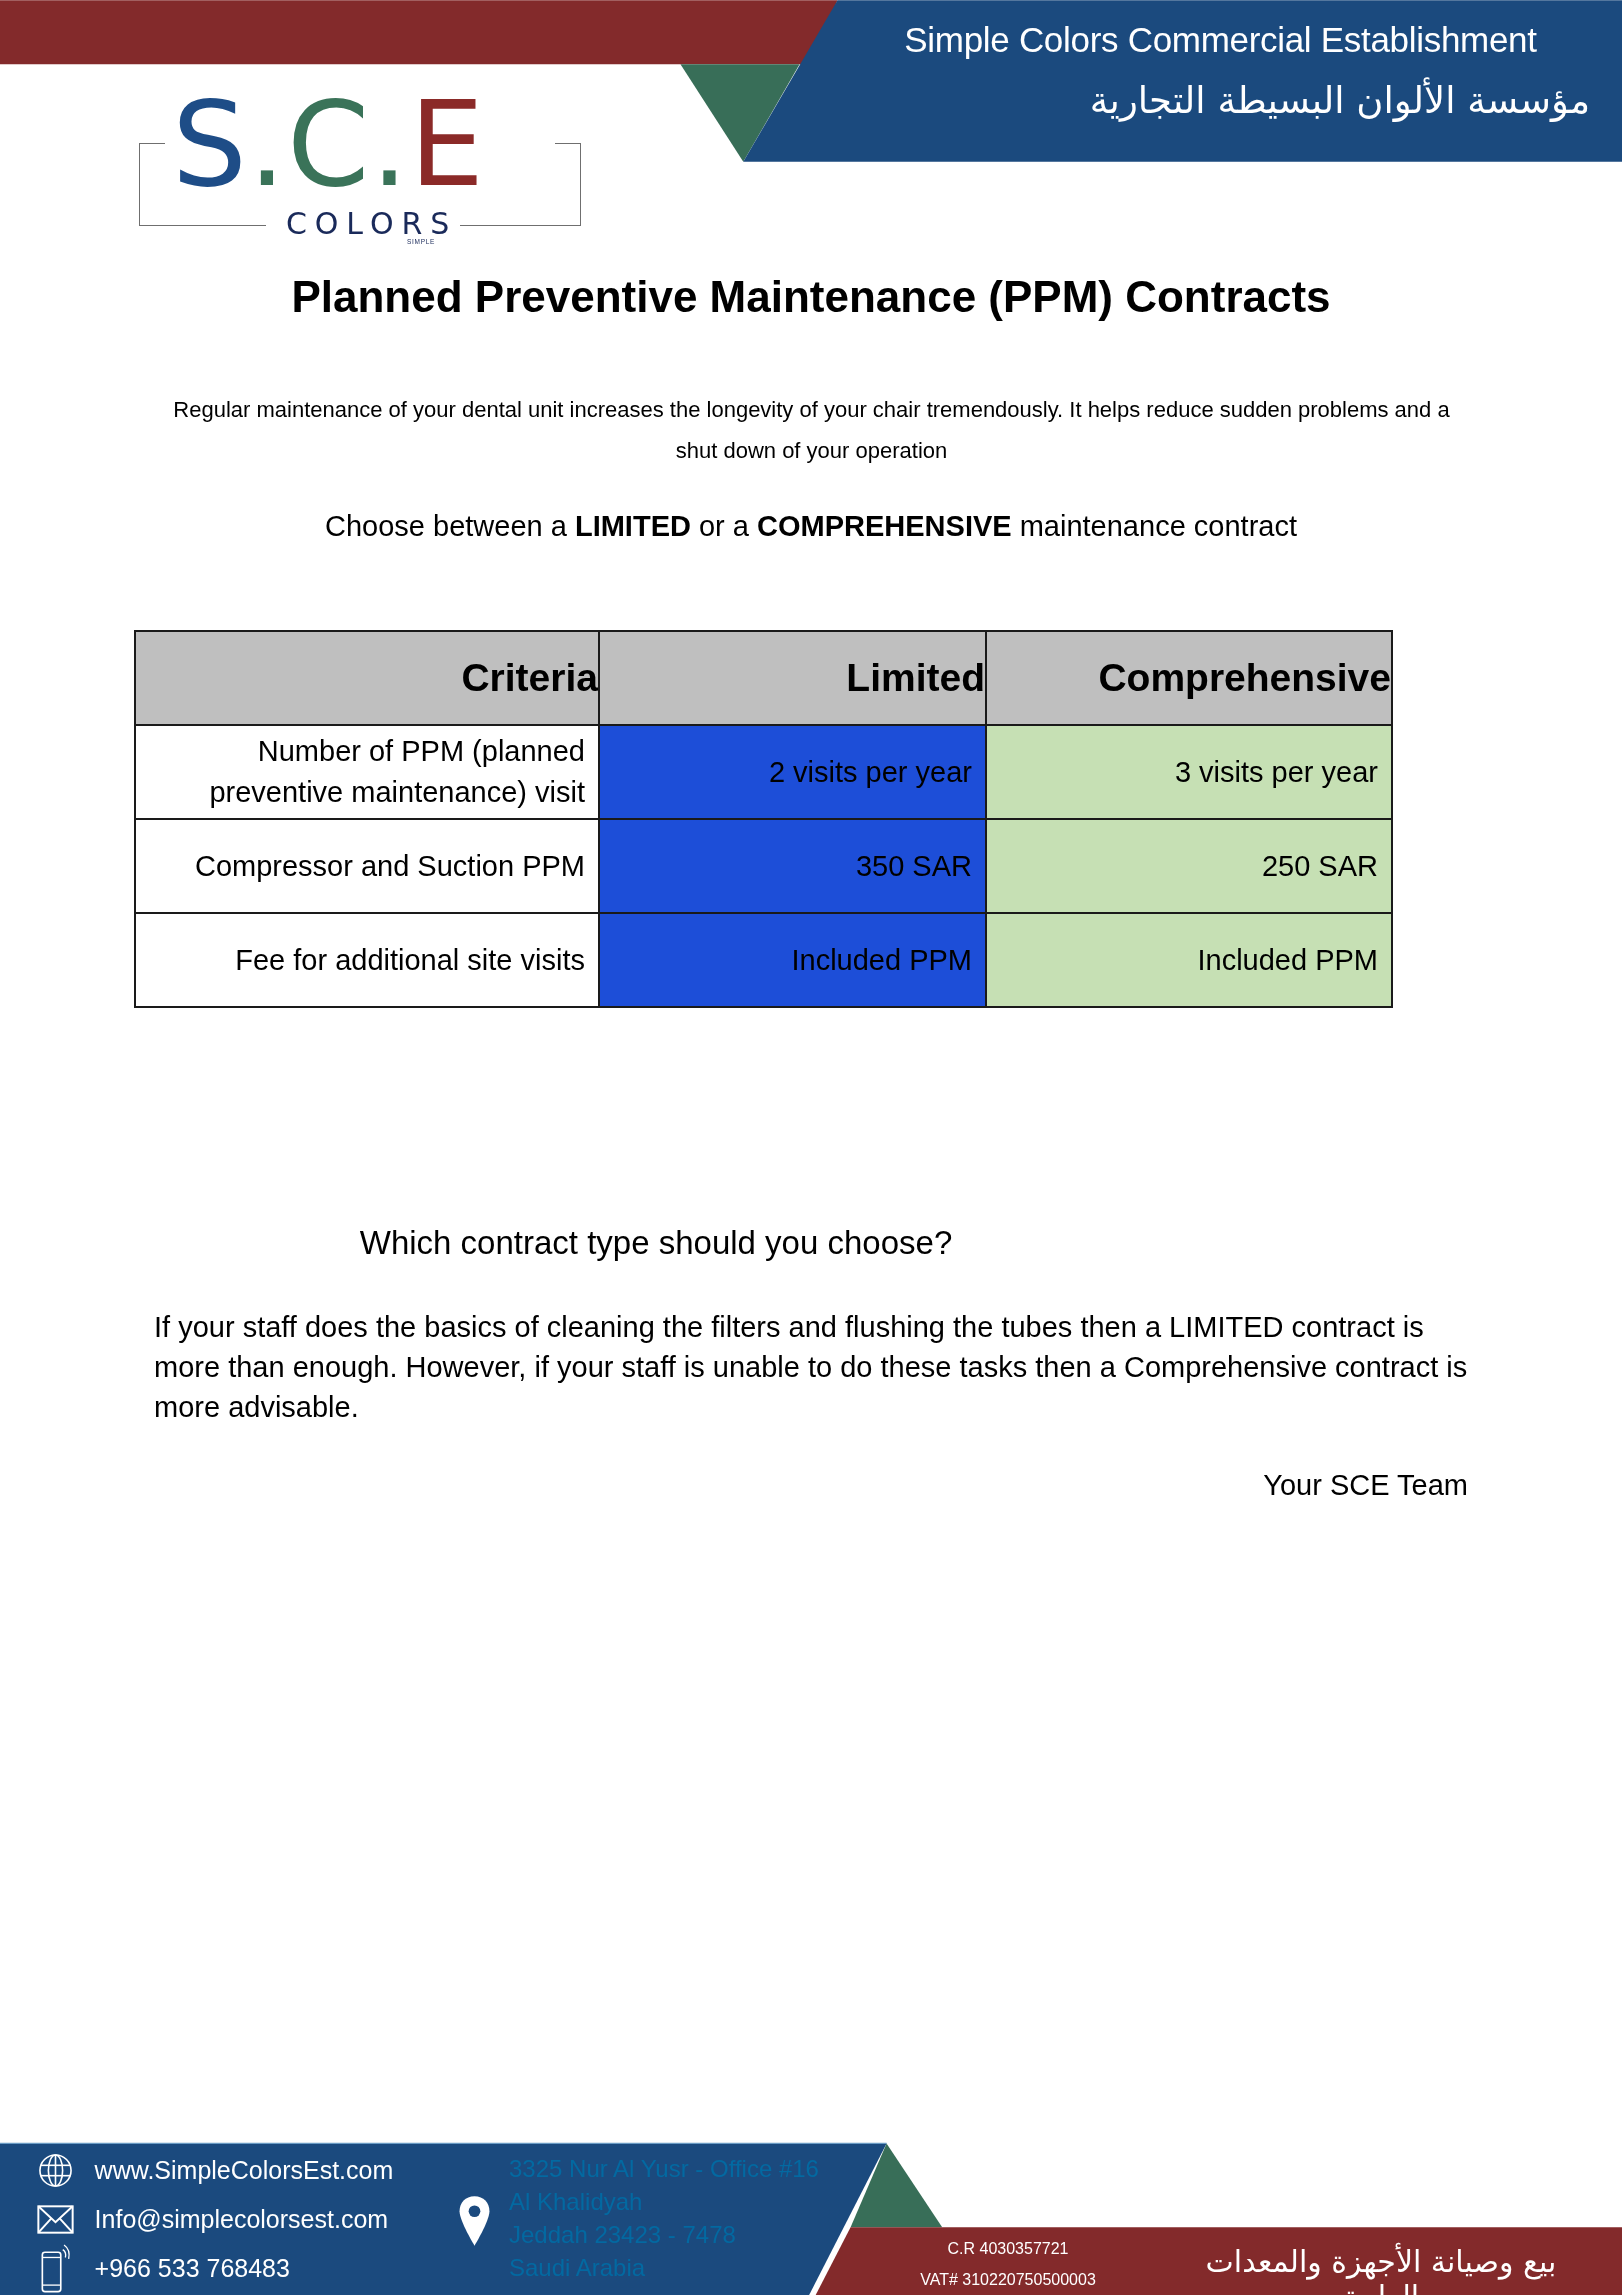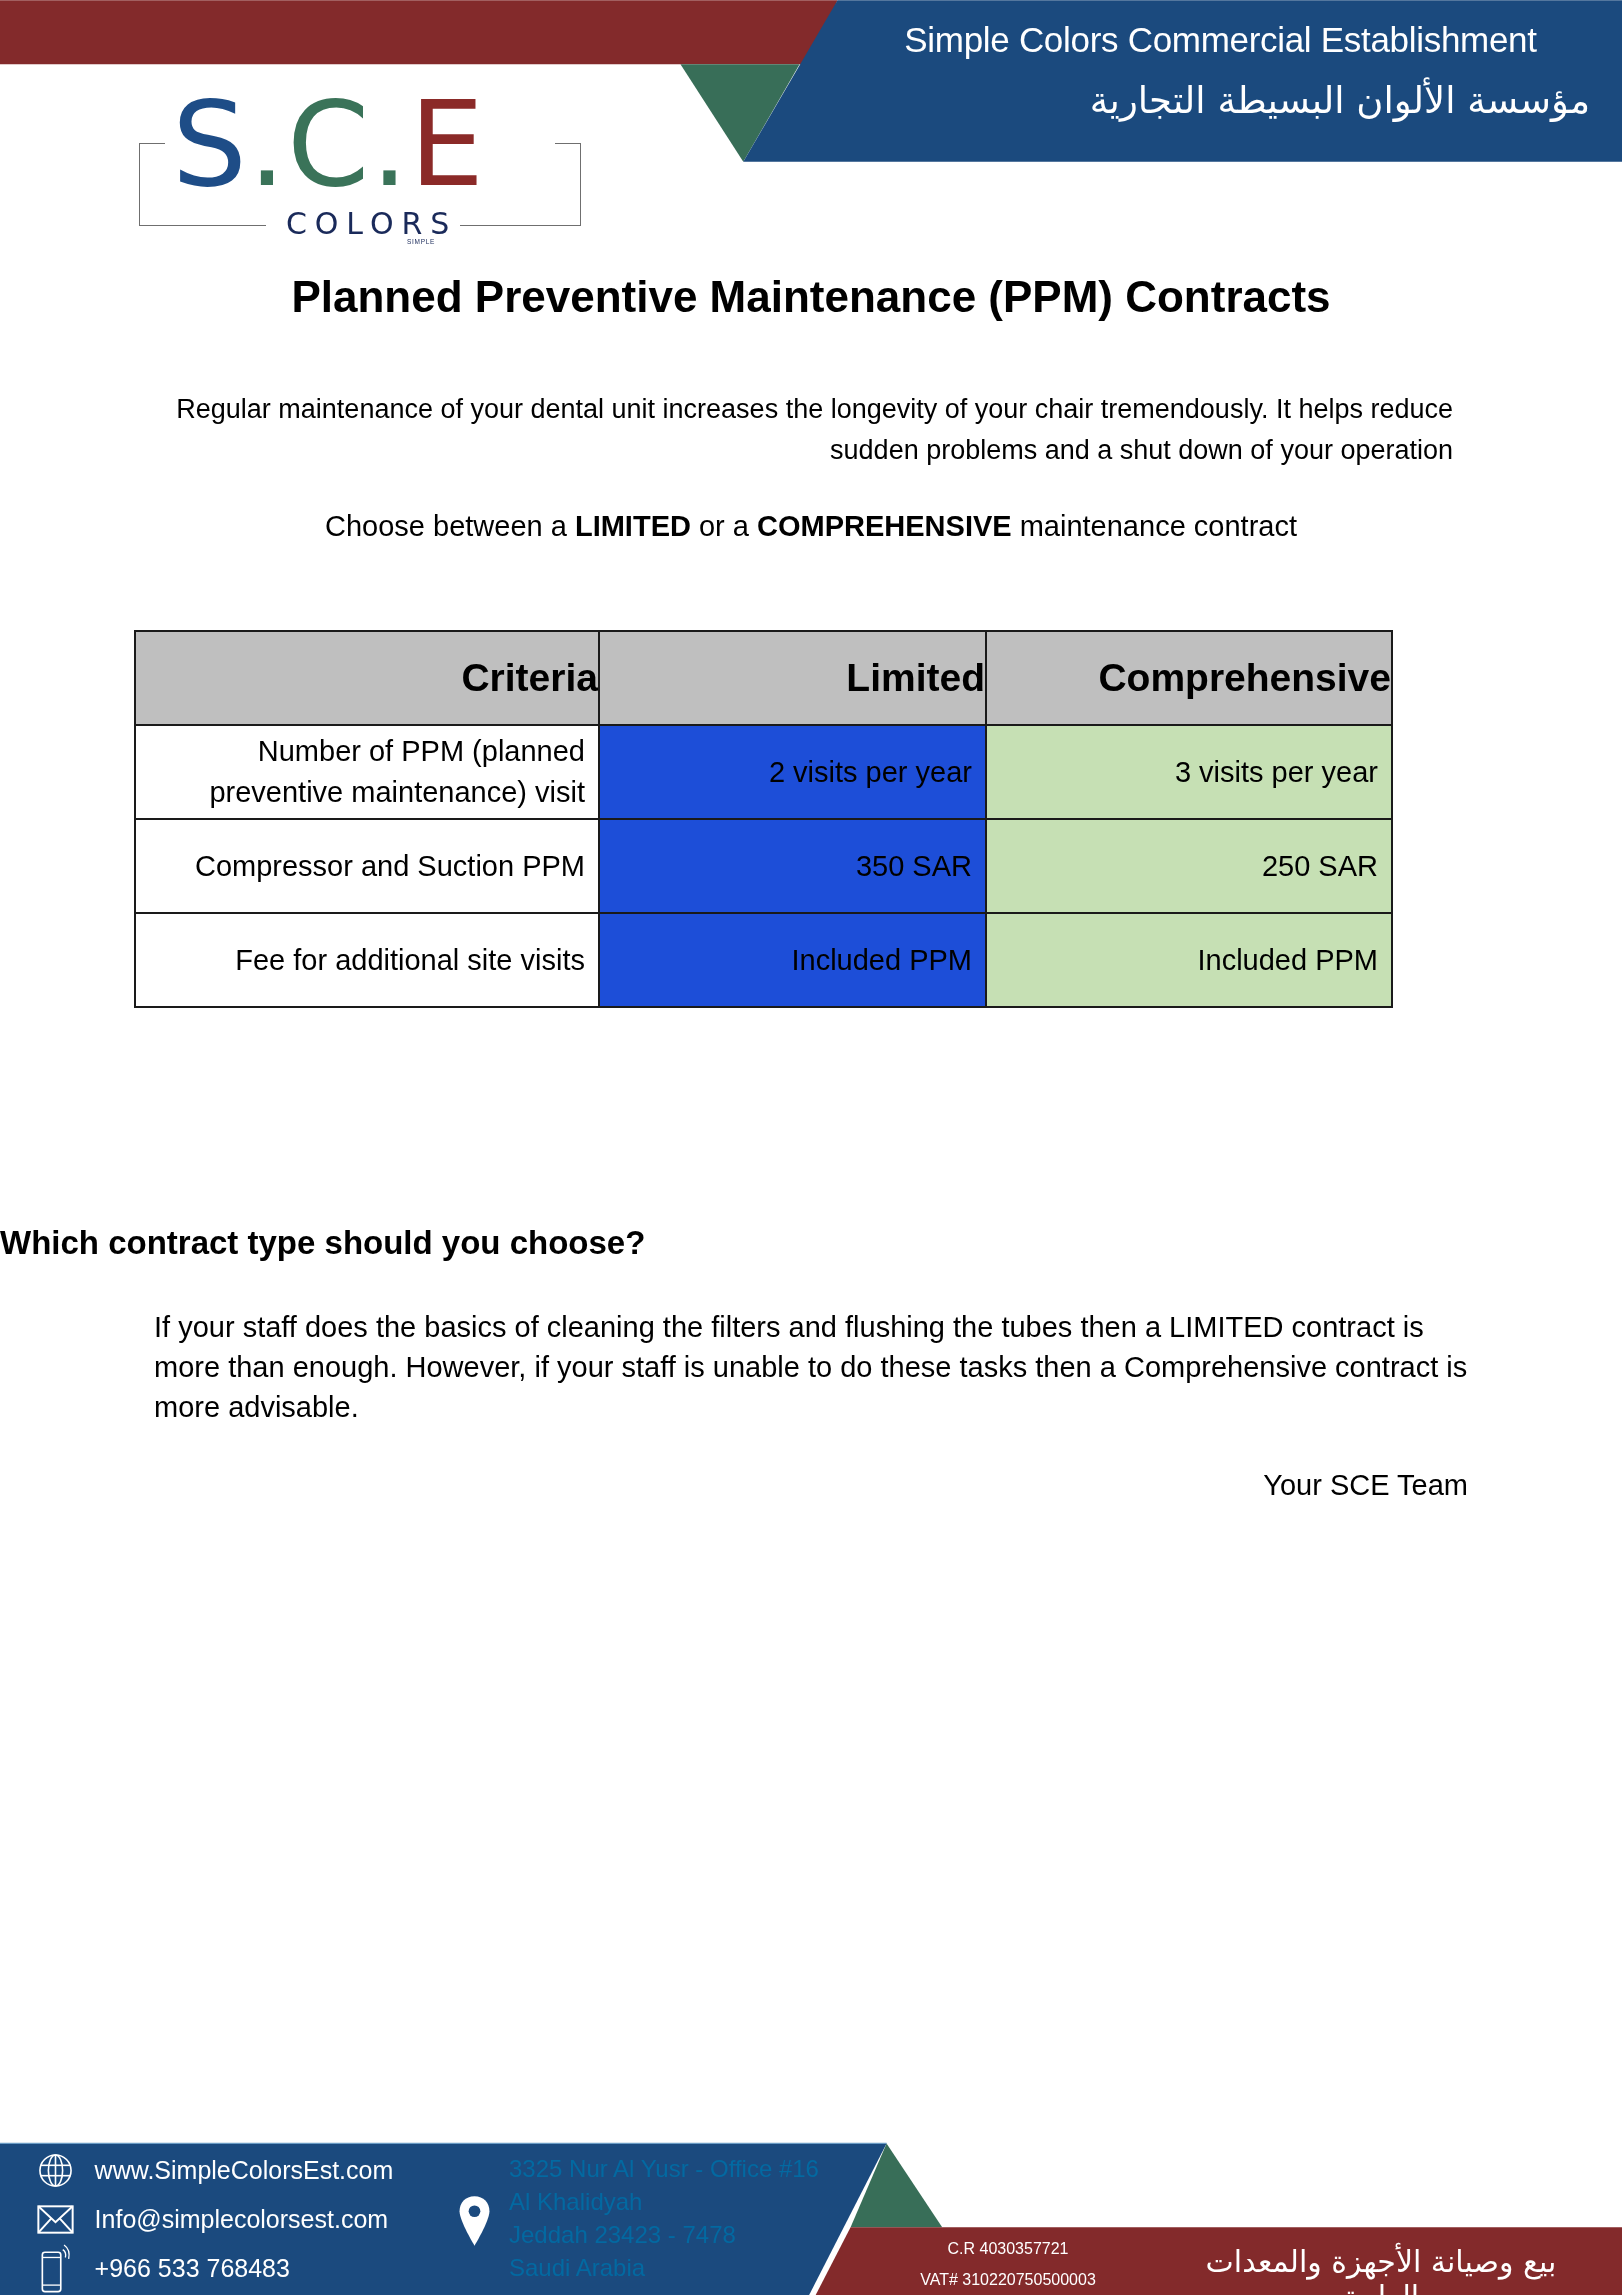--- a/index.html
+++ b/index.html
@@ -35,21 +35,21 @@
   .logo-colors { position: absolute; left: 147px; top: 111px; font-size: 30px; letter-spacing: 7.9px; color: #1a2a5a; font-family: "DejaVu Sans", sans-serif; }
   .logo-simple { position: absolute; left: 268px; top: 143px; font-size: 6.5px; color: #1a2a5a; letter-spacing: 0.7px; }
 
   
   .page-title {
     position: absolute; left: 0; width: 1622px; top: 272px;
     text-align: center; font-size: 44px; font-weight: bold;
   }
   .intro {
     position: absolute; left: 170px; width: 1283px; top: 389px;
-    text-align: right; font-size: 27px; line-height: 41px;
+    text-align: center; font-size: 22px; line-height: 41px;
   }
   .choose {
     position: absolute; left: 0; width: 1622px; top: 510px;
     text-align: center; font-size: 29px;
   }
   .choose b { font-weight: bold; }
 
   
   .ppm-table {
     position: absolute; left: 134px; top: 630px;
@@ -62,21 +62,21 @@
   .ppm-table td { height: 94px; line-height: 41px; padding: 0 13px; }
   .col-criteria { width: 464px; background: #ffffff; }
   .col-limited { width: 387px; }
   .col-comp { width: 406px; }
   td.cell-limited { background: #1d4ed8; }
   td.cell-comp { background: #c6e0b4; }
 
   
   .question {
     position: absolute; left: 0; width: 1312px; top: 1224px;
-    text-align: left; font-size: 33px; font-weight: bold;
+    text-align: center; font-size: 33px; font-weight: normal;
   }
   .answer {
     position: absolute; left: 154px; width: 1328px; top: 1307px;
     font-size: 29px; line-height: 40px; text-align: left;
   }
   .signoff {
     position: absolute; right: 154px; top: 1469px;
     font-size: 29px; text-align: right;
   }
 

